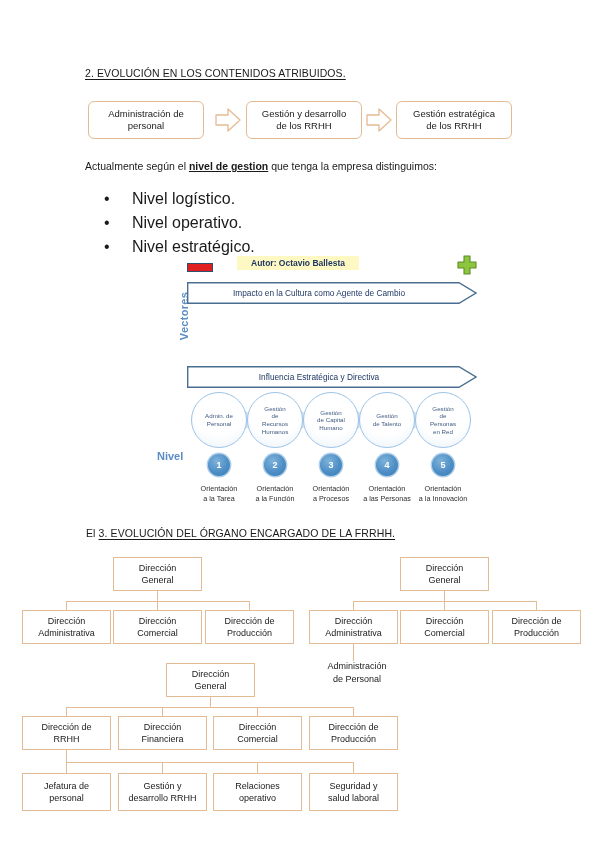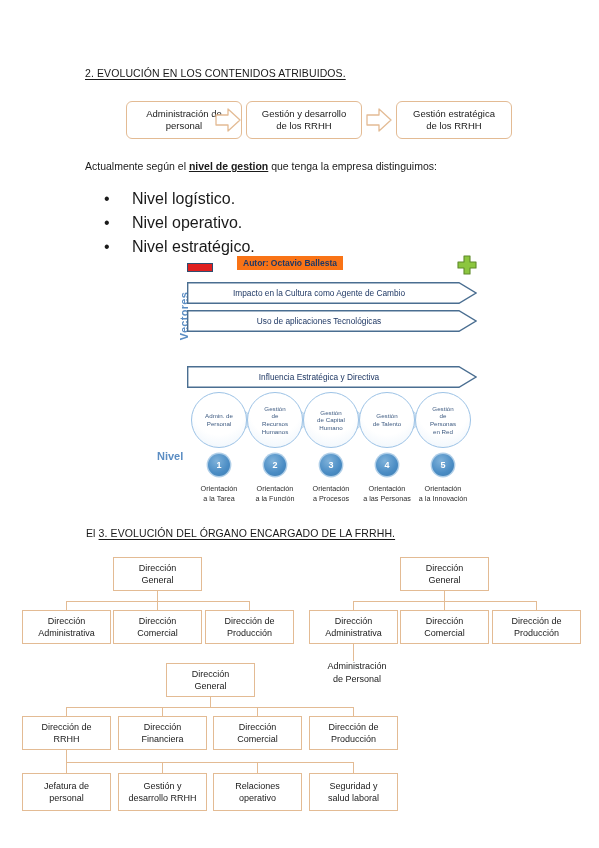--- a/index.html
+++ b/index.html
@@ -63,21 +63,21 @@
     background: #fff;
     display: flex;
     align-items: center;
     justify-content: center;
     text-align: center;
     font-size: 9.5px;
     line-height: 12.5px;
     color: #1a1a1a;
     box-sizing: border-box;
   }
-  #flow-box-0 { left: 88px;  top: 101px; width: 116px; height: 38px; margin-left: 38px; }
+  #flow-box-0 { left: 88px;  top: 101px; width: 116px; height: 38px; }
   #flow-box-1 { left: 246px; top: 101px; width: 116px; height: 38px; }
   #flow-box-2 { left: 396px; top: 101px; width: 116px; height: 38px; }
 
   .flowarrow { position: absolute; top: 107px; width: 28px; height: 26px; }
   #flow-arrow-0 { left: 214px; }
   #flow-arrow-1 { left: 365px; }
 
   
   #vectors-diagram {
     position: absolute;
@@ -99,25 +99,25 @@
   #nivel-label {
     position: absolute;
     left: 2px; top: 198px;
     font-size: 11px;
     font-weight: 700;
     color: #5b8dc3;
   }
   #author-badge {
     position: absolute;
     left: 82px; top: 4px;
-    background: #f97316;
+    background: #fef9c3;
     color: #1f3864;
     font-size: 8.5px;
     font-weight: 700;
-    padding: 2px 6px;
+    padding: 2px 14px;
     white-space: nowrap;
   }
   #red-bar {
     position: absolute;
     left: 32px; top: 11px;
     width: 24px; height: 7px;
     background: #e02020;
     border: 1px solid #2f4e6f;
   }
   #green-plus {
@@ -287,26 +287,20 @@
     </svg>
   </div>
 
   <div class="vector-bar" id="vector-bar-0">
     <svg viewBox="0 0 290 22" preserveAspectRatio="none">
       <polygon points="0.7,0.7 272,0.7 289,11 272,21.3 0.7,21.3" fill="#ffffff" stroke="#4a6e91" stroke-width="1.4"></polygon>
     </svg>
     <div class="vtext">Impacto en la Cultura como Agente de Cambio</div>
   </div>
 
-  <div class="vector-bar" id="vector-bar-1">
-    <svg viewBox="0 0 290 22" preserveAspectRatio="none">
-      <polygon points="0.7,0.7 272,0.7 289,11 272,21.3 0.7,21.3" fill="#ffffff" stroke="#4a6e91" stroke-width="1.4"></polygon>
-    </svg>
-    <div class="vtext">Uso de aplicaciones Tecnológicas</div>
-  </div>
 
 
   <div class="vector-bar" id="vector-bar-3">
     <svg viewBox="0 0 290 22" preserveAspectRatio="none">
       <polygon points="0.7,0.7 272,0.7 289,11 272,21.3 0.7,21.3" fill="#ffffff" stroke="#4a6e91" stroke-width="1.4"></polygon>
     </svg>
     <div class="vtext">Influencia Estratégica y Directiva</div>
   </div>
 
   <div class="stage-wedge" id="wedge-0" style="left:84px;">

